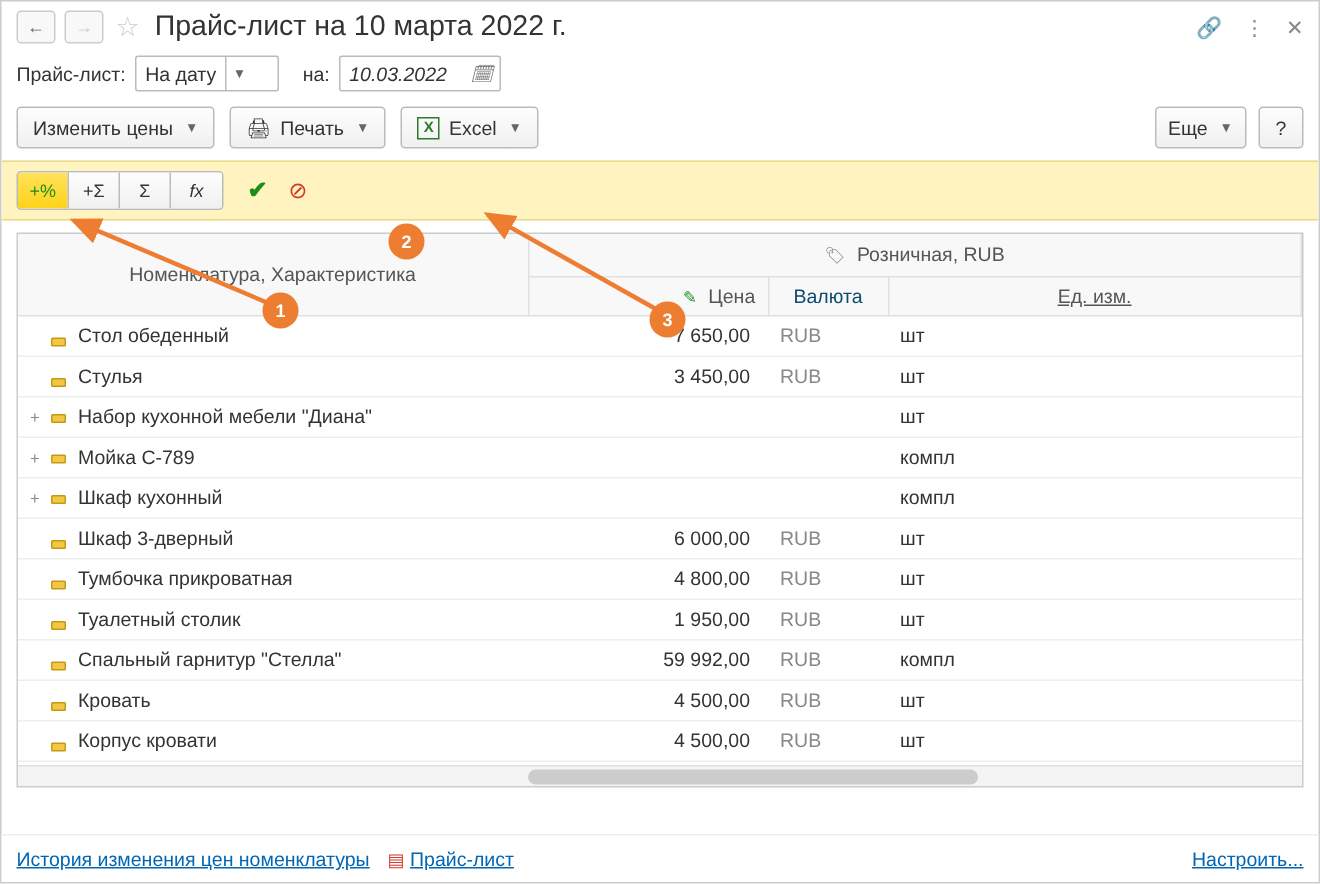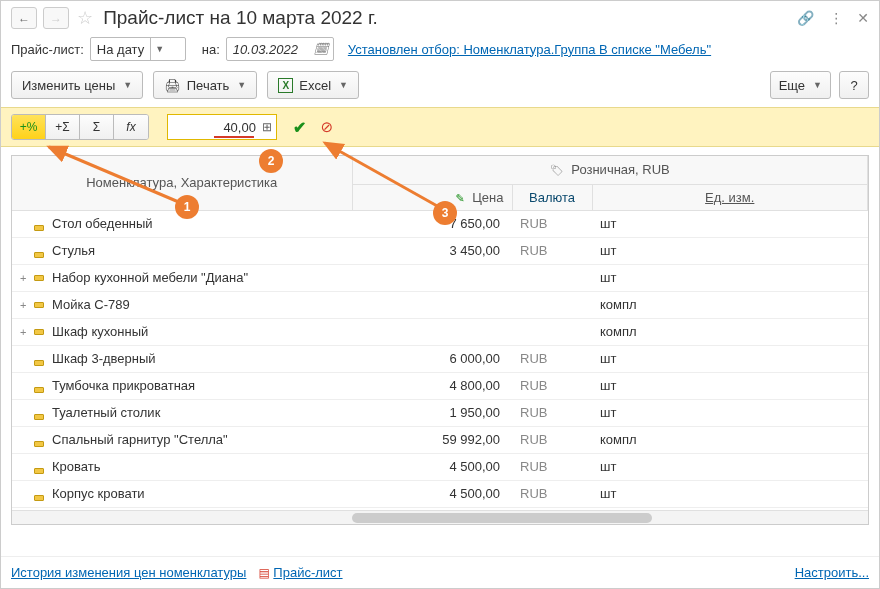--- a/index.html
+++ b/index.html
@@ -336,21 +336,20 @@
   <span class="label">Прайс-лист:</span>
   <div class="dropdown" style="width:96px">
     <span class="dd-text">На дату</span>
     <span class="dd-arrow-btn">▼</span>
   </div>
   <span class="label" style="margin-left:10px">на:</span>
   <div class="date-input">
     <span>10.03.2022</span>
     <span class="calendar-ico">🗓</span>
   </div>
-  <span class="link" style="margin-left:8px">Установлен отбор: Номенклатура.Группа В списке "Мебель"</span>
 </div>
 
 <div class="toolbar">
   <div class="btn">
     <span>Изменить цены</span>
     <span class="dd-caret">▼</span>
   </div>
   <div class="btn">
     <span class="printer-ico"></span>
     <span>Печать</span>
@@ -379,25 +378,20 @@
       </div>
     <div class="seg-btn">
         <span>+Σ</span>
       </div>
     <div class="seg-btn">
         <span>Σ</span>
       </div>
     <div class="seg-btn">
         <i>fx</i>
       </div>
-  </div>
-  <div class="num-input">
-    <span class="val">40,00</span>
-    <span class="red-underline"></span>
-    <span class="calc-ico">⊞</span>
   </div>
   <span class="apply-ico">✔</span>
   <span class="cancel-ico">⊘</span>
 </div>
 
 <div class="callout" style="left:174px; top:194px;">
     <span>1</span>
   </div>
 <svg class="arrow" style="left:40px; top:140px;" width="160" height="70">
   <defs>

